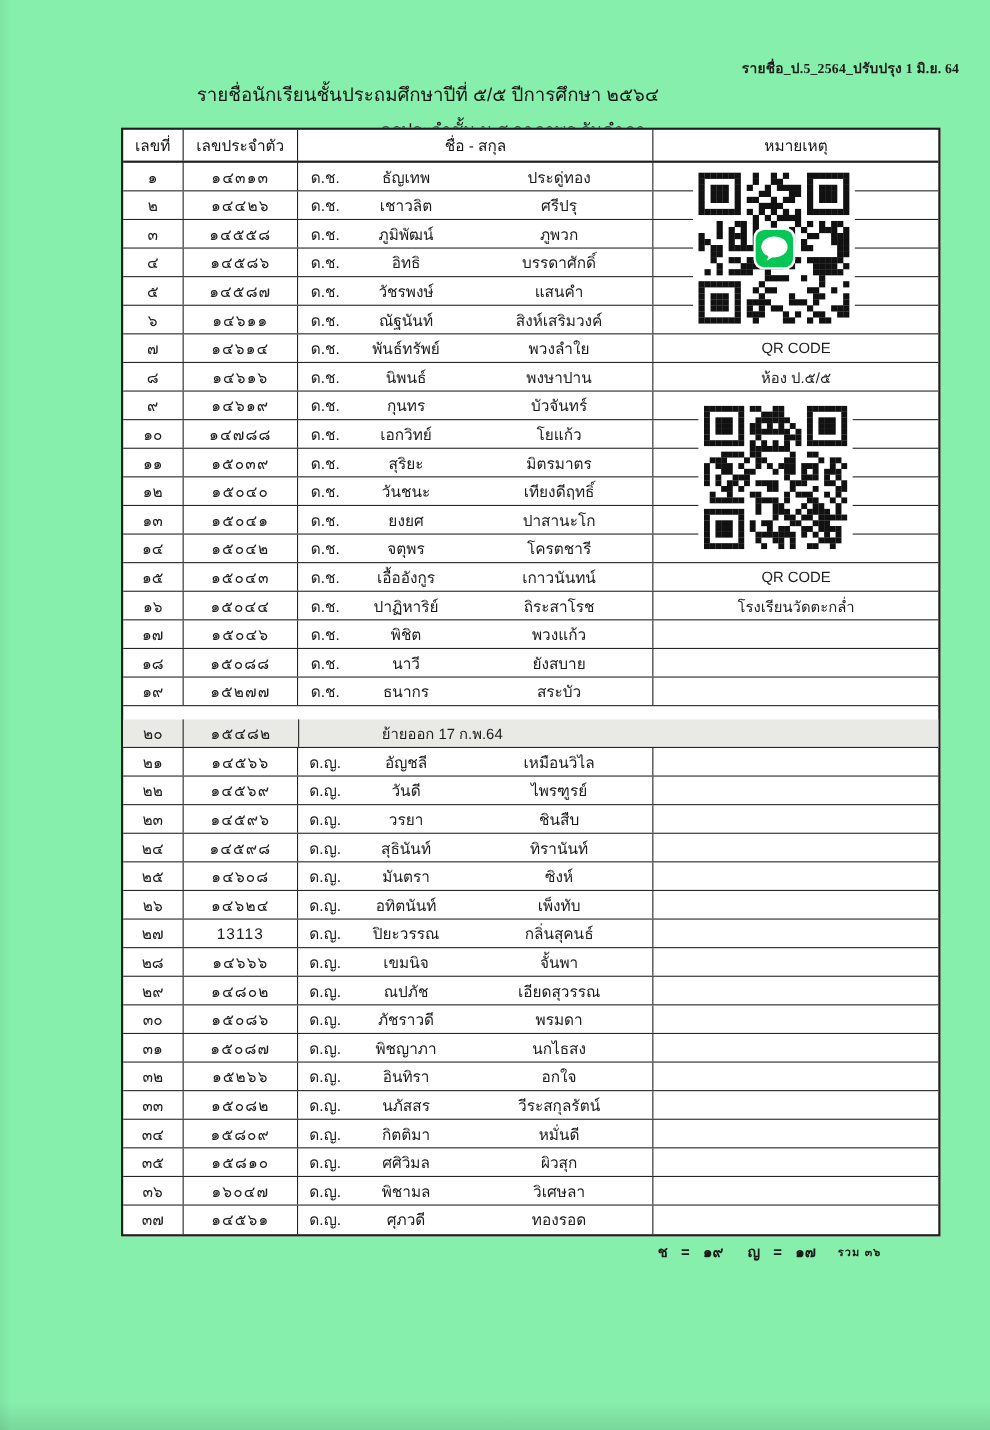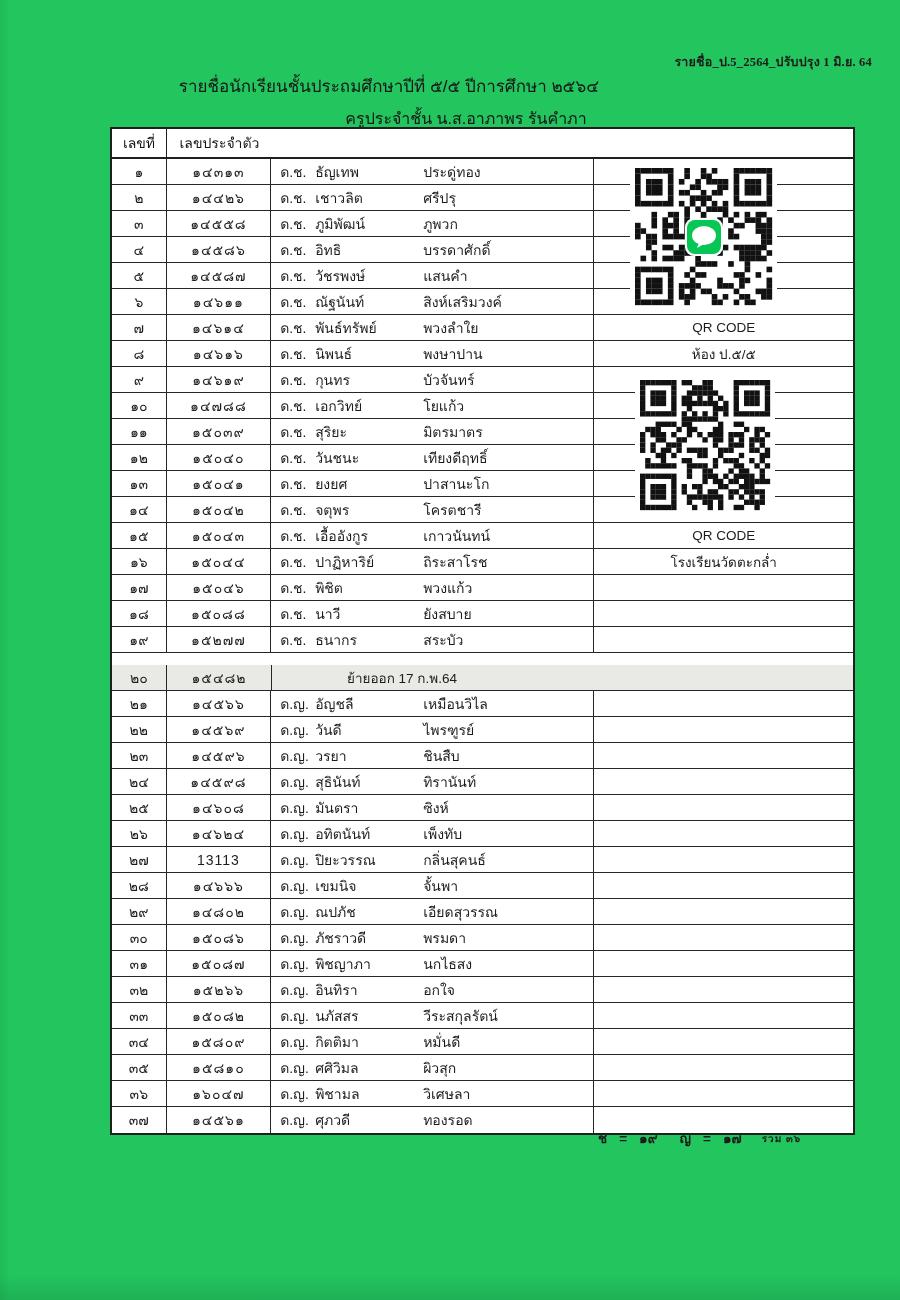--- a/index.html
+++ b/index.html
@@ -1,31 +1,31 @@
 <!DOCTYPE html>
 <html><head>
 <meta charset="utf-8">
 <style>
   * { margin:0; padding:0; box-sizing:border-box; }
   html,body { width:900px; height:1300px; }
   body { font-family:"Liberation Sans","DejaVu Sans",sans-serif; background:#f2f2f0; }
-  .page { position:relative; width:900px; height:1300px; background:#22c55e; overflow:hidden; }
+  .page { position:relative; width:900px; height:1300px; background:#86efac; overflow:hidden; }
   .scan-edge-bottom { position:absolute; left:0; bottom:0; width:100%; height:26px;
      background:linear-gradient(to bottom, rgba(0,0,0,0) 0%, rgba(0,0,0,0.10) 100%); }
   .scan-edge-left { position:absolute; left:0; top:0; width:10px; height:100%;
      background:linear-gradient(to right, rgba(0,0,0,0.05) 0%, rgba(0,0,0,0) 100%); }
 
   .doc-label { position:absolute; top:52px; right:28px; font-family:"Liberation Serif","DejaVu Serif",serif;
      font-weight:bold; font-size:12.5px; color:#1b1b1b; letter-spacing:0.2px; }
   .title { position:absolute; top:72px; left:0; width:760px; text-align:center; padding-left:18px;
      font-size:17px; color:#161616; }
   .subtitle { position:absolute; top:106px; left:0; width:900px; text-align:center; padding-left:32px;
      font-size:16px; color:#161616; }
 
-  .table-wrap { position:absolute; left:110px; top:127px; width:745px; border:2px solid #1f1f1f; background:#fff; }
+  .table-wrap { position:absolute; left:110px; top:116px; width:745px; border:2px solid #1f1f1f; background:#fff;text-align:center; }
   .thead { display:flex; height:30px; border-bottom:2px solid #1f1f1f; font-size:14px; color:#141414; }
   .thead .hc { display:flex; align-items:center; justify-content:center; border-right:1.6px solid #1f1f1f; }
   .thead .hc:last-child { border-right:none; }
   .hc.w-no { width:55px; } .hc.w-id { width:105px; } .hc.w-name { width:325px; } .hc.w-remark { width:260px; }
 
   .trow { display:flex; height:26px; border-bottom:1.6px solid #262626; font-size:14px; color:#1c1c1c; }
   .trow:last-child { border-bottom:none; }
   .trow .c { border-right:1.6px solid #262626; display:flex; align-items:center; }
   .trow .c:last-child { border-right:none; }
   .c.no { width:55px; justify-content:center; }
@@ -56,20 +56,22 @@
 
 <div class="page">
   <div class="doc-label">รายชื่อ_ป.5_2564_ปรับปรุง 1 มิ.ย. 64</div>
   <div class="title">รายชื่อนักเรียนชั้นประถมศึกษาปีที่  ๕/๕  ปีการศึกษา ๒๕๖๔</div>
   <div class="subtitle">ครูประจำชั้น  น.ส.อาภาพร  รันคำภา</div>
 
   <div class="table-wrap">
     <div class="thead">
       <div class="hc w-no">เลขที่</div>
       <div class="hc w-id">เลขประจำตัว</div>
+      <div class="hc w-name">ชื่อ - สกุล</div>
+      <div class="hc w-remark">หมายเหตุ</div>
     </div>
     <div id="tbody">
         <div class="trow">
           <div class="c no">๑</div>
           <div class="c id">๑๔๓๑๓</div>
           <div class="c name">
             <span class="prefix">ด.ช.</span>
             <span class="first">ธัญเทพ</span>
             <span class="last">ประดู่ทอง</span>
           </div>

